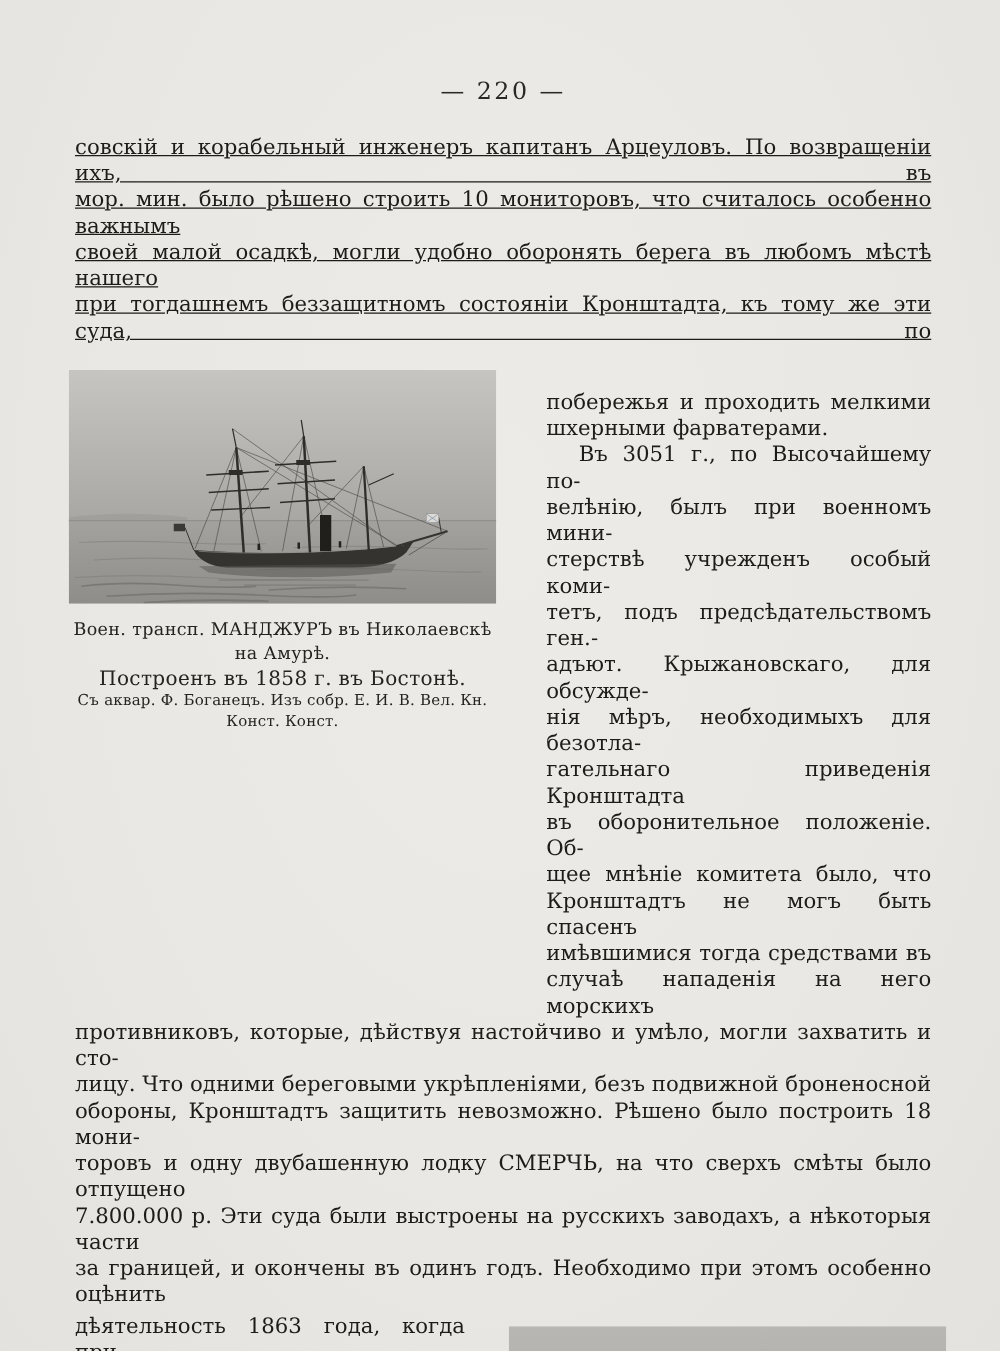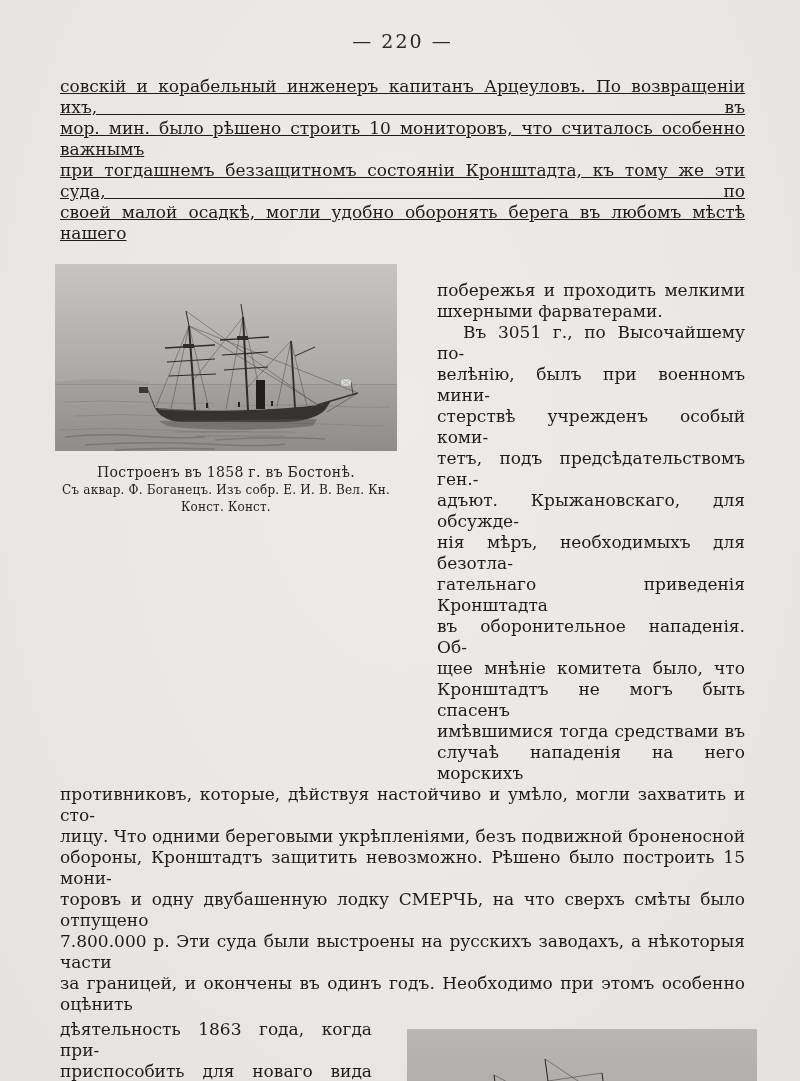--- a/index.html
+++ b/index.html
@@ -4,21 +4,21 @@
 <style>
   html,body{margin:0;padding:0;background:#dcdad6;}
   .page{
     position:relative;width:800px;height:1081px;margin:0 auto;overflow:hidden;
     background:radial-gradient(ellipse at 50% 38%, #edebe7 0%, #eae8e4 55%, #e4e2de 100%);
     font-family:"DejaVu Serif","Liberation Serif",serif;
     color:#1d1c19;
   }
   .tb{margin:0 55px 0 60px;}
   .pagenum{
-    padding-top:30px;text-align:center;
+    padding-top:62px;text-align:center;
     font-size:19px;line-height:22px;letter-spacing:2px;color:#2a2926;
   }
   .paras .para{margin:0;}
   .line{
     font-size:17px;line-height:21px;
     text-align:justify;text-align-last:justify;
     color:#1d1c19;
   }
   .line.end{text-align-last:left;}
   .line.ind{text-indent:26px;}
@@ -29,38 +29,38 @@
   .r1 .fig1{width:342px;margin-left:-5px;flex:none;}
   .r1 .rcol{width:308px;margin-left:auto;flex:none;margin-top:32px;}
   .r2{margin-top:4px;justify-content:space-between;}
   .r2 .lcol{width:312px;flex:none;}
   .r2 .fig2{width:350px;flex:none;margin-right:-12px;}
   figure{margin:0;padding:0;}
   .fig svg{display:block;}
   .fig1 svg{margin-top:16px;}
   .fig2 svg{margin-top:10px;}
   .caption{text-align:center;margin-top:12px;}
-  .cap-line{font-size:10px;line-height:19px;letter-spacing:0.3px;color:#24231f;}
+  .cap-line{font-size:16px;line-height:19px;letter-spacing:0.3px;color:#24231f;}
   .cap-line:first-child{font-size:14px;}
   .cap-line:last-child{font-size:12px;line-height:17px;letter-spacing:0.2px;}
 </style>
 </head>
 <body>
 
 <div class="page">
   <div class="tb">
 
     <div class="pagenum">— 220 —</div>
 
     <div class="paras pt">
         <div class="para">
           <div class="line">совскій и корабельный инженеръ капитанъ Арцеуловъ. По возвращеніи ихъ, въ</div>
           <div class="line">мор. мин. было рѣшено строить 10 мониторовъ, что считалось особенно важнымъ</div>
+          <div class="line">своей малой осадкѣ, могли удобно оборонять берега въ любомъ мѣстѣ нашего</div>
           <div class="line">при тогдашнемъ беззащитномъ состояніи Кронштадта, къ тому же эти суда, по</div>
-          <div class="line">своей малой осадкѣ, могли удобно оборонять берега въ любомъ мѣстѣ нашего</div>
         </div>
       </div>
 
     <div class="region r1">
       <figure class="fig fig1">
         <svg width="342" height="187" viewBox="0 0 342 187" role="img">
           <defs>
             <linearGradient id="f1sky" x1="0" y1="0" x2="0" y2="1">
               <stop offset="0" stop-color="#c6c5c1"></stop>
                 <stop offset="0.6" stop-color="#b4b3af"></stop>
@@ -135,51 +135,52 @@
               <rect x="216" y="137" width="2" height="5"></rect>
             </g>
             <path d="M104,157 L262,155 L258,162 C210,167 150,167 112,162 Z" fill="#55544f" opacity="0.5"></path>
             <g stroke="#6e6d69" opacity="0.5" fill="none">
               <path d="M120,168 h120"></path>
                 <path d="M140,172 h90"></path>
             </g>
           </g>
         </svg>
         <figcaption class="caption">
+            <div class="cap-line">Воен. трансп. МАНДЖУРЪ въ Николаевскѣ на Амурѣ.</div>
             <div class="cap-line">Построенъ въ 1858 г. въ Бостонѣ.</div>
             <div class="cap-line">Съ аквар. Ф. Боганецъ. Изъ собр. Е. И. В. Вел. Кн. Конст. Конст.</div>
           </figcaption>
       </figure>
       <div class="col rcol paras">
           <div class="para">
             <div class="line">побережья и проходить мелкими</div>
             <div class="line end">шхерными фарватерами.</div>
           </div>
           <div class="para">
             <div class="line ind">Въ 3051 г., по Высочайшему по-</div>
             <div class="line">велѣнію, былъ при военномъ мини-</div>
             <div class="line">стерствѣ учрежденъ особый коми-</div>
             <div class="line">тетъ, подъ предсѣдательствомъ ген.-</div>
             <div class="line">адъют. Крыжановскаго, для обсужде-</div>
             <div class="line">нія мѣръ, необходимыхъ для безотла-</div>
             <div class="line">гательнаго приведенія Кронштадта</div>
-            <div class="line">въ оборонительное нападенія. Об-</div>
+            <div class="line">въ оборонительное положеніе. Об-</div>
             <div class="line">щее мнѣніе комитета было, что</div>
             <div class="line">Кронштадтъ не могъ быть спасенъ</div>
             <div class="line">имѣвшимися тогда средствами въ</div>
             <div class="line">случаѣ нападенія на него морскихъ</div>
           </div>
         </div>
     </div>
 
     <div class="paras pm">
         <div class="para">
           <div class="line">противниковъ, которые, дѣйствуя настойчиво и умѣло, могли захватить и сто-</div>
           <div class="line">лицу. Что одними береговыми укрѣпленіями, безъ подвижной броненосной</div>
-          <div class="line">обороны, Кронштадтъ защитить невозможно. Рѣшено было построить 15 мони-</div>
+          <div class="line">обороны, Кронштадтъ защитить невозможно. Рѣшено было построить 18 мони-</div>
           <div class="line">торовъ и одну двубашенную лодку СМЕРЧЬ, на что сверхъ смѣты было отпущено</div>
           <div class="line">7.800.000 р. Эти суда были выстроены на русскихъ заводахъ, а нѣкоторыя части</div>
           <div class="line">за границей, и окончены въ одинъ годъ. Необходимо при этомъ особенно оцѣнить</div>
         </div>
       </div>
 
     <div class="region r2">
       <div class="col lcol paras">
           <div class="para">
             <div class="line">дѣятельность 1863 года, когда при-</div>

